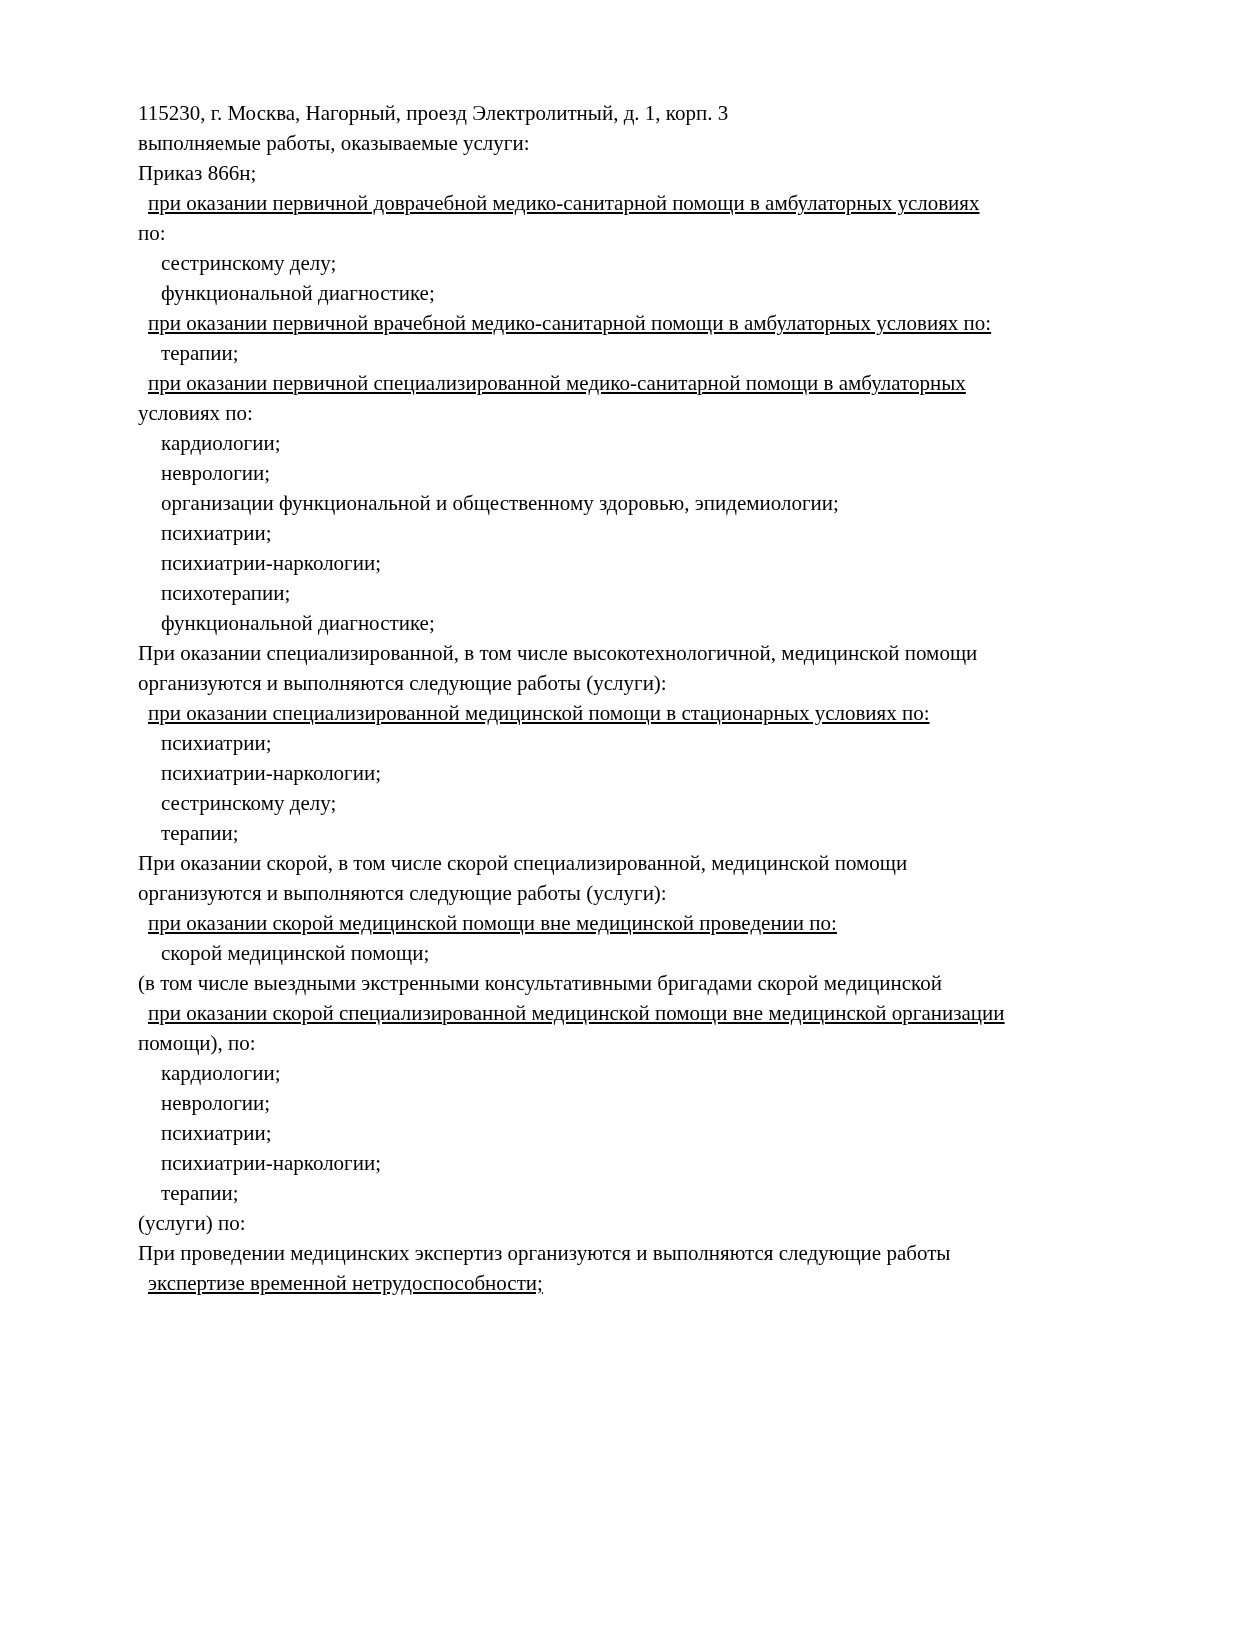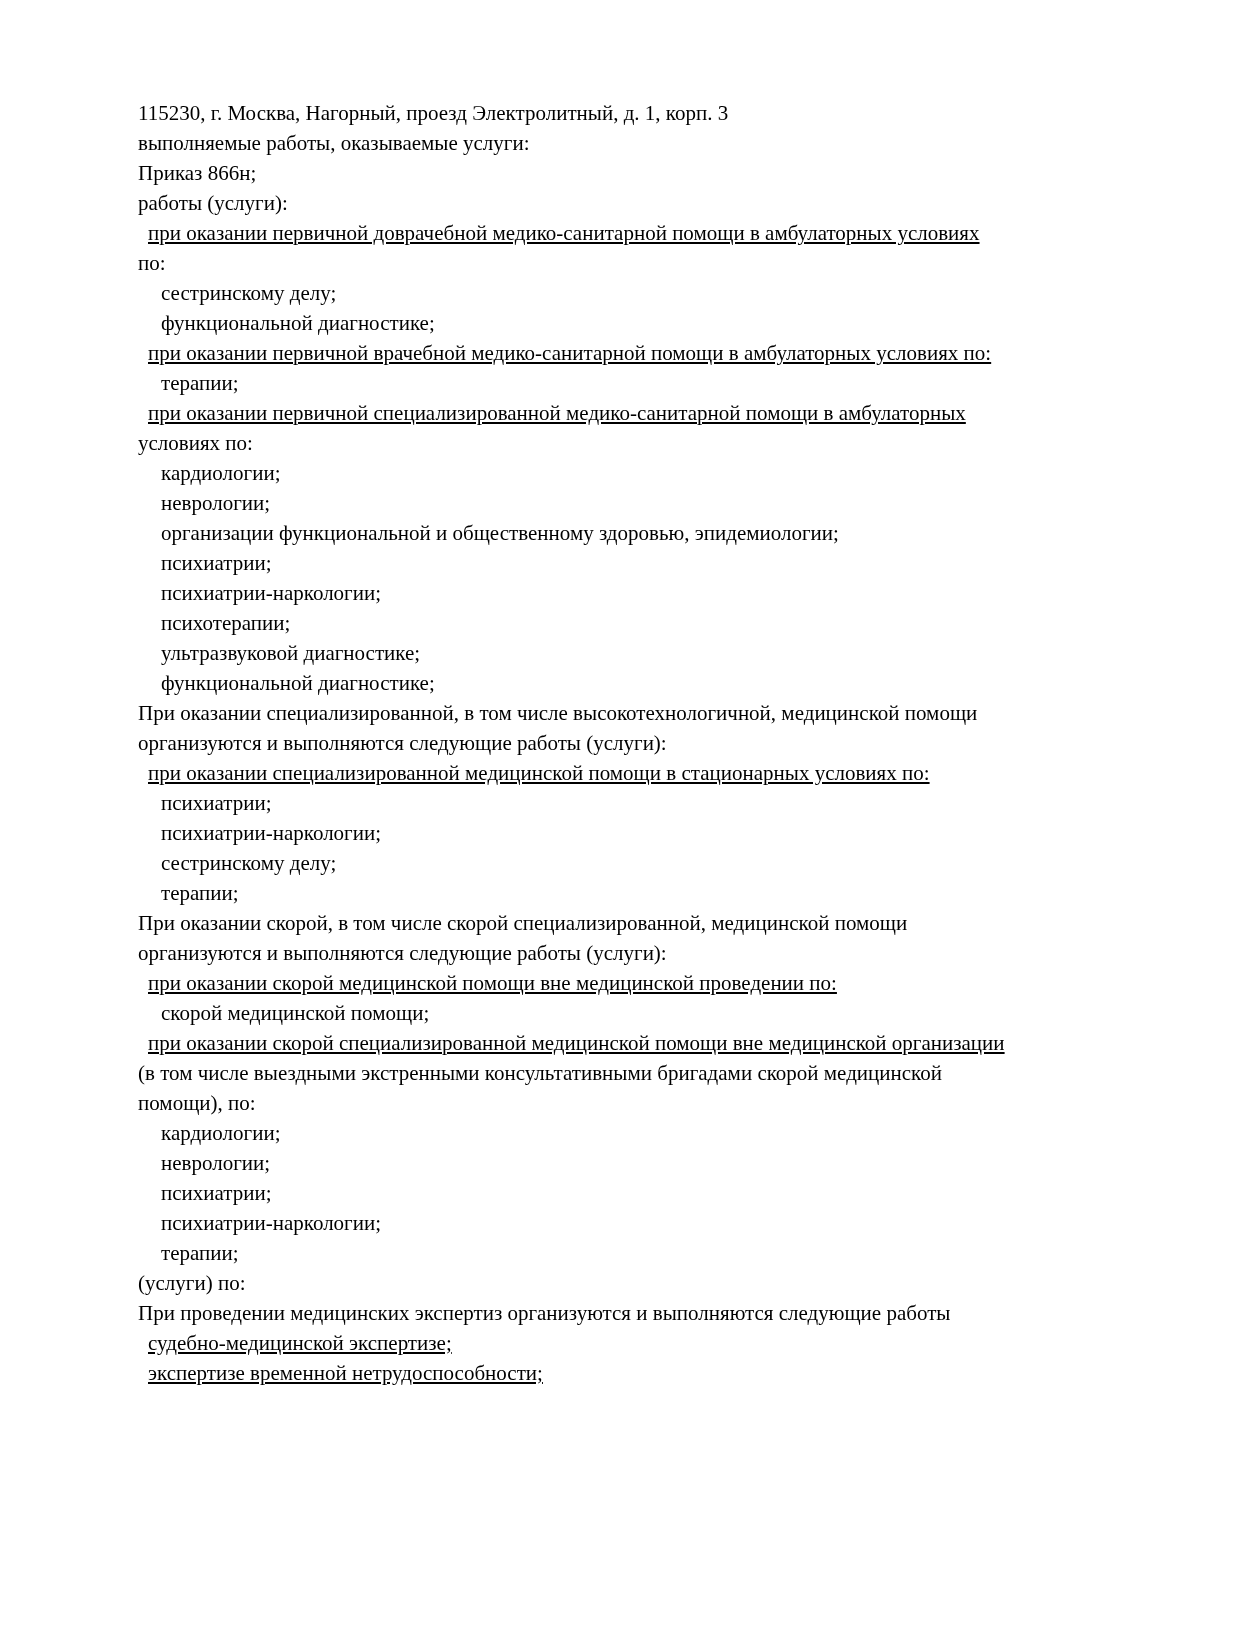--- a/index.html
+++ b/index.html
@@ -34,54 +34,51 @@
   .indent-2 { padding-left: 23px; }
 </style>
 </head>
 <body>
 
 <div class="page">
   <div class="doc" id="doc-text">
       <div class="line indent-0">115230, г. Москва, Нагорный, проезд Электролитный, д. 1, корп. 3</div>
       <div class="line indent-0">выполняемые работы, оказываемые услуги:</div>
       <div class="line indent-0">Приказ 866н;</div>
-      <div class="line indent-0">работы (услуги):</div>
       <div class="line indent-1">при оказании первичной доврачебной медико-санитарной помощи в амбулаторных условиях</div>
       <div class="line indent-0">по:</div>
       <div class="line indent-2">сестринскому делу;</div>
       <div class="line indent-2">функциональной диагностике;</div>
       <div class="line indent-1">при оказании первичной врачебной медико-санитарной помощи в амбулаторных условиях по:</div>
       <div class="line indent-2">терапии;</div>
       <div class="line indent-1">при оказании первичной специализированной медико-санитарной помощи в амбулаторных</div>
       <div class="line indent-0">условиях по:</div>
       <div class="line indent-2">кардиологии;</div>
       <div class="line indent-2">неврологии;</div>
       <div class="line indent-2">организации функциональной и общественному здоровью, эпидемиологии;</div>
       <div class="line indent-2">психиатрии;</div>
       <div class="line indent-2">психиатрии-наркологии;</div>
       <div class="line indent-2">психотерапии;</div>
-      <div class="line indent-2">ультразвуковой диагностике;</div>
       <div class="line indent-2">функциональной диагностике;</div>
       <div class="line indent-0">При оказании специализированной, в том числе высокотехнологичной, медицинской помощи</div>
       <div class="line indent-0">организуются и выполняются следующие работы (услуги):</div>
       <div class="line indent-1">при оказании специализированной медицинской помощи в стационарных условиях по:</div>
       <div class="line indent-2">психиатрии;</div>
       <div class="line indent-2">психиатрии-наркологии;</div>
       <div class="line indent-2">сестринскому делу;</div>
       <div class="line indent-2">терапии;</div>
       <div class="line indent-0">При оказании скорой, в том числе скорой специализированной, медицинской помощи</div>
       <div class="line indent-0">организуются и выполняются следующие работы (услуги):</div>
       <div class="line indent-1">при оказании скорой медицинской помощи вне медицинской проведении по:</div>
       <div class="line indent-2">скорой медицинской помощи;</div>
+      <div class="line indent-0">(в том числе выездными экстренными консультативными бригадами скорой медицинской</div>
       <div class="line indent-1">при оказании скорой специализированной медицинской помощи вне медицинской организации</div>
-      <div class="line indent-0">(в том числе выездными экстренными консультативными бригадами скорой медицинской</div>
       <div class="line indent-0">помощи), по:</div>
       <div class="line indent-2">кардиологии;</div>
       <div class="line indent-2">неврологии;</div>
       <div class="line indent-2">психиатрии;</div>
       <div class="line indent-2">психиатрии-наркологии;</div>
       <div class="line indent-2">терапии;</div>
       <div class="line indent-0">(услуги) по:</div>
       <div class="line indent-0">При проведении медицинских экспертиз организуются и выполняются следующие работы</div>
-      <div class="line indent-1">судебно-медицинской экспертизе;</div>
       <div class="line indent-1">экспертизе временной нетрудоспособности;</div>
     </div>
 </div>
 
 </body></html>

